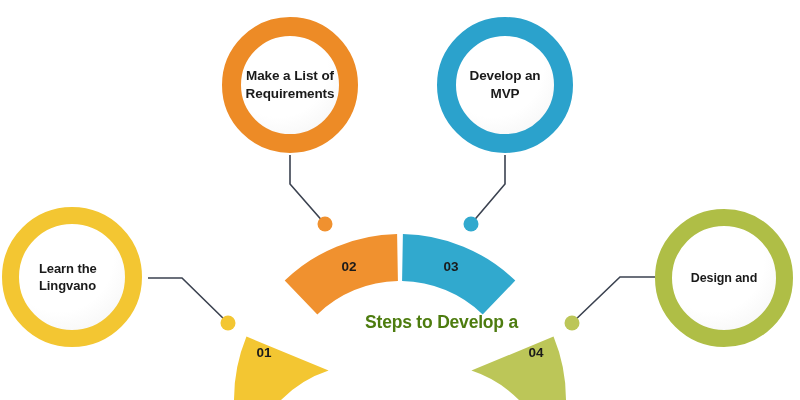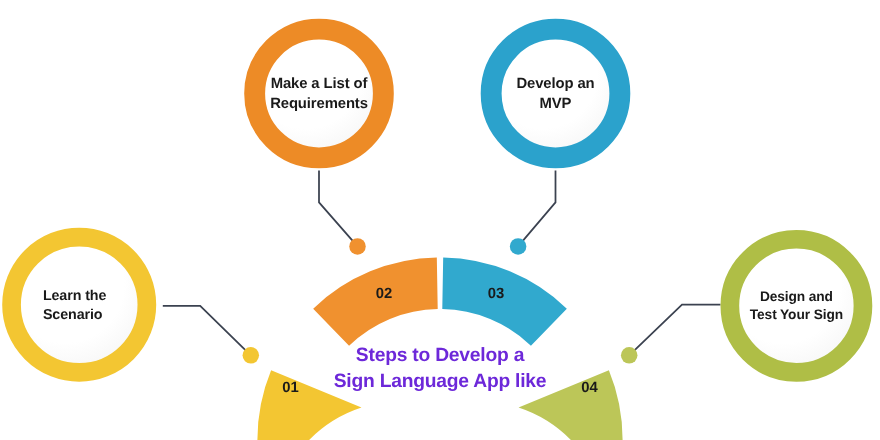--- a/index.html
+++ b/index.html
@@ -70,24 +70,24 @@
     border: 17px solid #AFBE46;
   }
   #bubble-design .bubble-label { font-size: 12.5px; }
 
   
   #donut-title {
     position: absolute;
     left: 282px;
     top: 310px;
     width: 236px;
-    text-align: center;
+    text-align: right;
     font-size: 17.5px;
     font-weight: bold;
-    color: #6d28d9;
+    color: #4d7c0f;
     line-height: 1.38;
     letter-spacing: -0.2px;
   }
   .seg-number {
     font-size: 13.5px;
     font-weight: bold;
     fill: #1a1a1a;
     font-family: "Liberation Sans", sans-serif;
   }
 </style>
@@ -151,44 +151,42 @@
       <path d="M 553.53 336.53
                A 166 166 0 0 1 566.00 400.00
                L 519.00 400.00
                A 119 119 0 0 0 471.40 370.54 Z" fill="#BCC658"></path>
       <text x="536" y="353" class="seg-number" text-anchor="middle" dominant-baseline="middle">04</text>
     </g>
   </svg>
 
   <div id="donut-title">
     <div>Steps to Develop a</div>
-    <div>Sign Language App like</div>
   </div>
 
   <div class="bubble" id="bubble-market">
     <div class="bubble-label">
       <div>Learn the</div>
-      <div>Scenario</div>
+      <div>Lingvano</div>
     </div>
   </div>
 
   <div class="bubble" id="bubble-requirements">
     <div class="bubble-label">
       <div>Make a List of</div>
       <div>Requirements</div>
     </div>
   </div>
 
   <div class="bubble" id="bubble-mvp">
     <div class="bubble-label">
       <div>Develop an</div>
       <div>MVP</div>
     </div>
   </div>
 
   <div class="bubble" id="bubble-design">
     <div class="bubble-label">
       <div>Design and</div>
-      <div>Test Your Sign</div>
     </div>
   </div>
 
 </div>
 
 </body></html>

